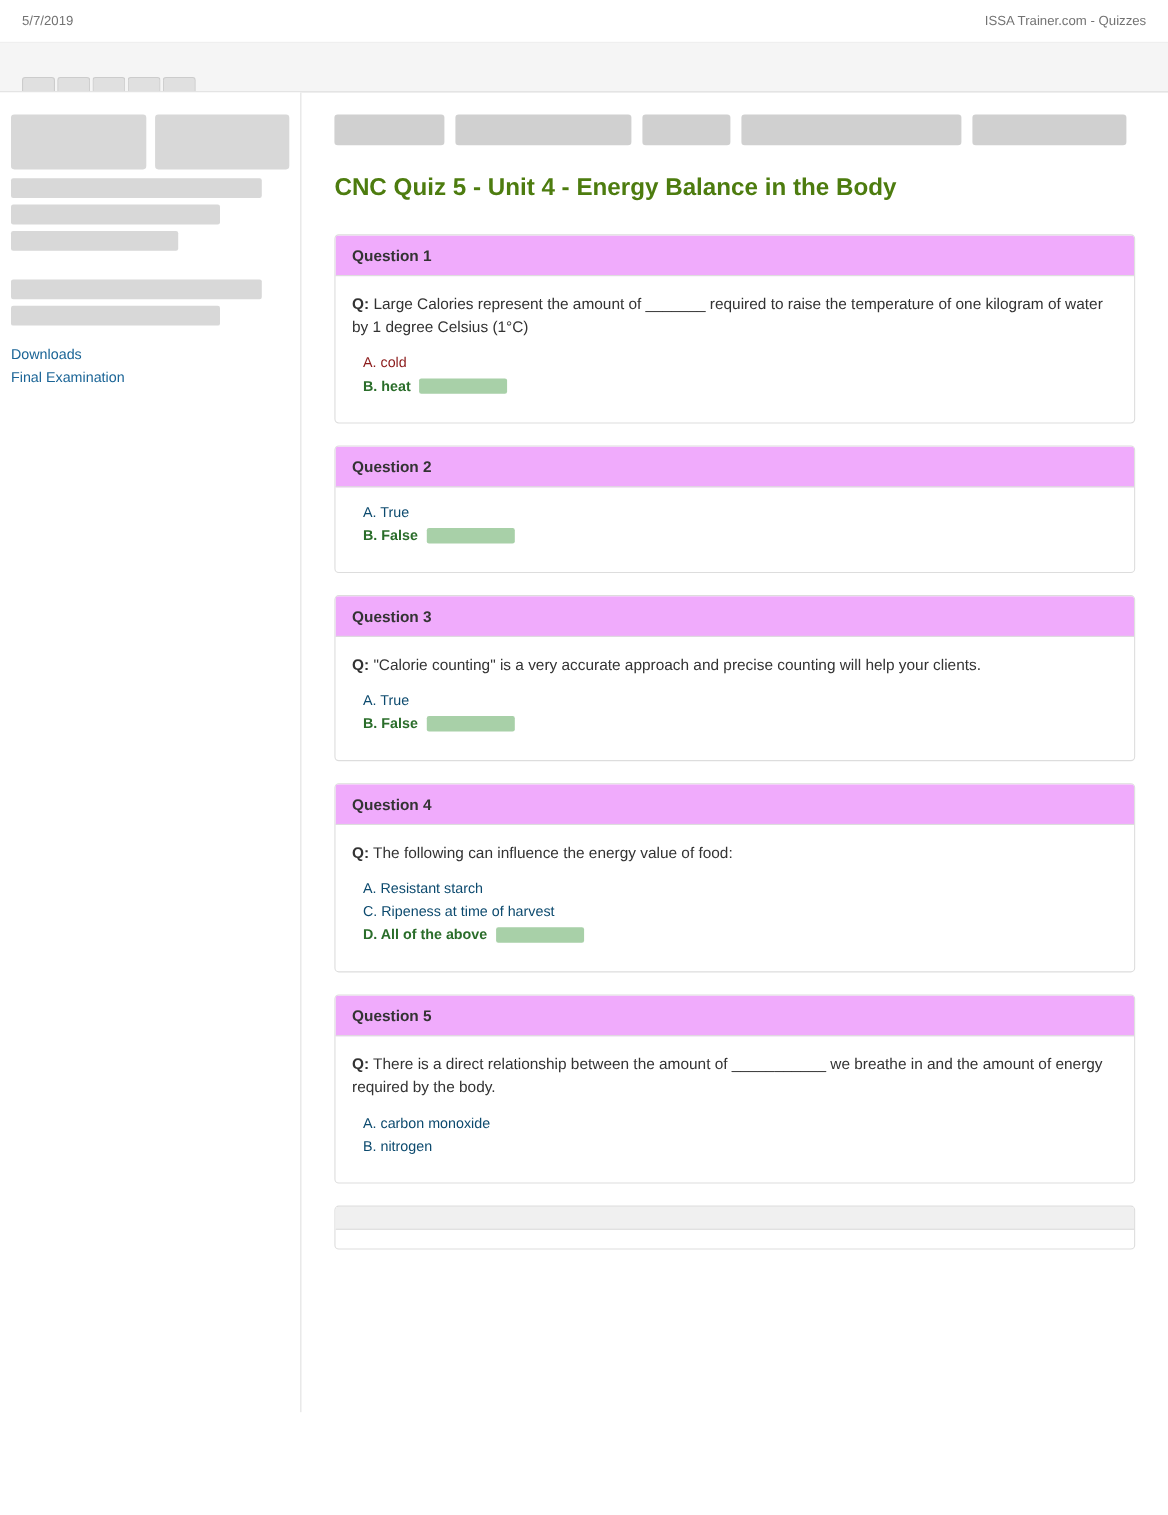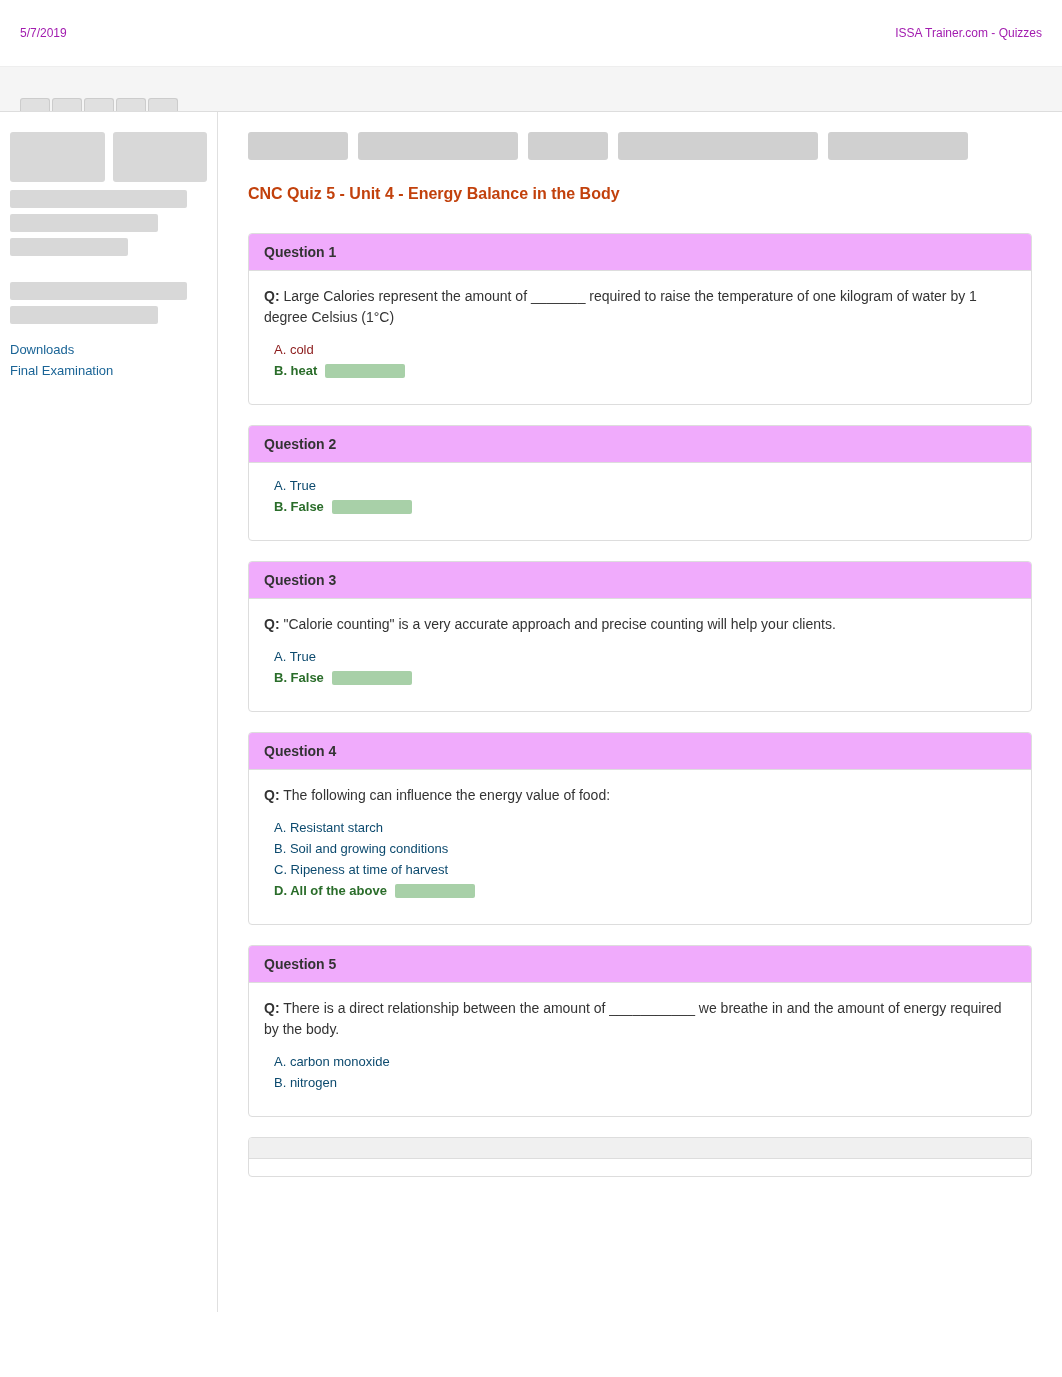--- a/index.html
+++ b/index.html
@@ -12,23 +12,23 @@
       font-family: Arial, sans-serif;
       font-size: 14px;
       color: #333;
       background: #fff;
       width: 1062px;
     }
 
     .page-header {
       display: flex;
       justify-content: space-between;
-      padding: 26px 20px;
+      padding: 12px 20px;
       font-size: 12px;
-      color: #a21caf;
+      color: #737373;
       border-bottom: 1px solid #eee;
       gap: 36px;
     }
 
     .nav-bar {
       background: #f5f5f5;
       height: 45px;
       border-bottom: 1px solid #ddd;
       display: flex;
       align-items: center;
@@ -52,21 +52,21 @@
       cursor: pointer;
       color: #444;
     }
 
     .layout {
       display: flex;
       min-height: 1200px;
     }
 
     .sidebar {
-      width: 218px;
+      width: 274px;
       border-right: 1px solid #e0e0e0;
       padding: 20px 10px;
       background: #fff;
       flex-shrink: 0;
     }
 
     .sidebar-section {
       margin-bottom: 8px;
     }
 
@@ -94,23 +94,23 @@
       padding: 3px 0;
       cursor: pointer;
     }
 
     .main-content {
       flex: 1;
       padding: 20px 30px;
     }
 
     .page-title {
-      font-size: 16px;
+      font-size: 22px;
       font-weight: bold;
-      color: #c2410c;
+      color: #4d7c0f;
       margin-bottom: 30px;
       margin-top: 10px;
     }
 
     .question-block {
       border: 1px solid #ddd;
       border-radius: 4px;
       margin-bottom: 20px;
       overflow: hidden;
     }
@@ -314,23 +314,20 @@
         <div class="question-body">
           <div class="question-text">
             <span class="q-label">Q:</span>
             <span>The following can influence the energy value of food:</span>
           </div>
           <div class="answer-options">
             <div class="answer-option normal">
               <span>A. Resistant starch</span>
             </div>
             <div class="answer-option normal">
-              <span>B. Soil and growing conditions</span>
-            </div>
-            <div class="answer-option normal">
               <span>C. Ripeness at time of harvest</span>
             </div>
             <div class="answer-option correct">
               <span>D. All of the above</span>
               <span class="answer-bar" style="width:80px;"></span>
             </div>
           </div>
         </div>
       </div>
 

